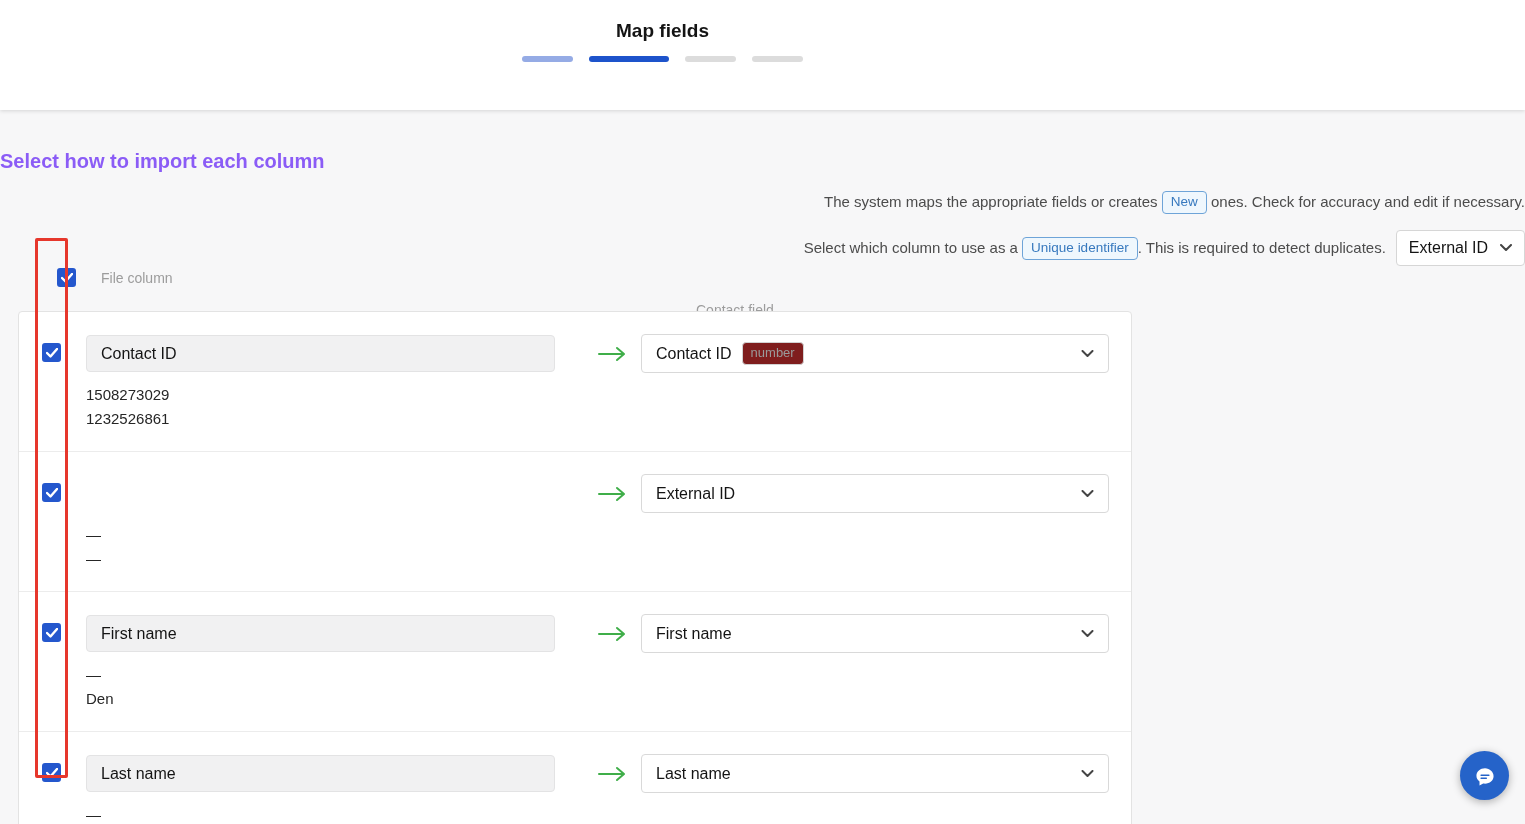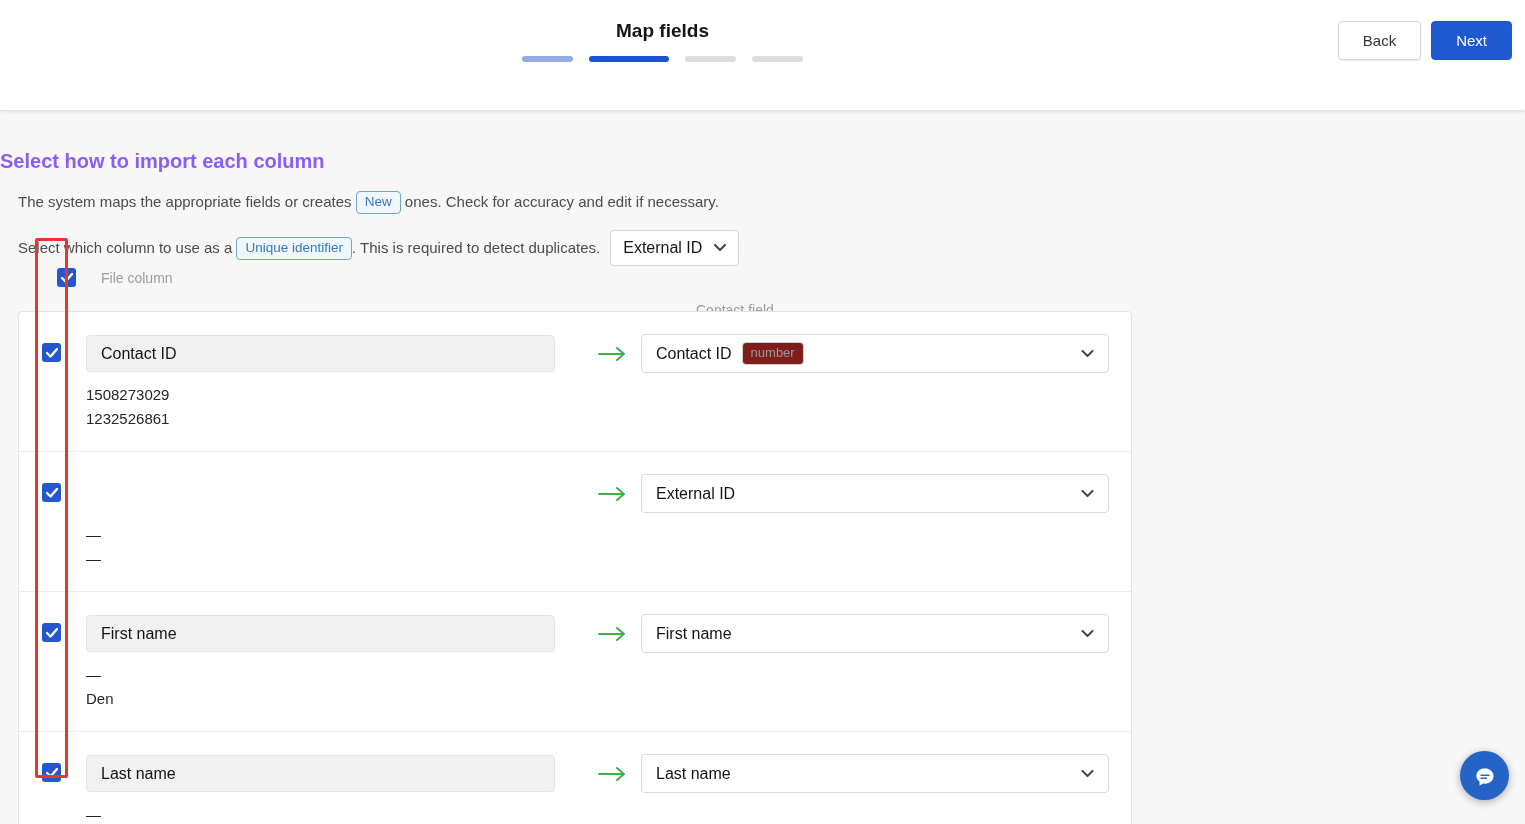--- a/index.html
+++ b/index.html
@@ -42,21 +42,21 @@
     font-family: inherit; font-size: 15px;
     height: 39px; padding: 0 24px;
     border-radius: 4px; cursor: pointer;
   }
   .btn-back { background: #fff; border: 1px solid #d6d6d6; color: #333; box-shadow: 0 1px 2px rgba(0,0,0,.08); }
   .btn-next { background: #1d5ad2; border: 1px solid #1d5ad2; color: #fff; }
 
   
   .content { position: relative; height: 738px; }
   .heading { font-size: 20px; font-weight: 700; color: #8b5cf6; padding: 40px 0 0 0; }
-  .intro-line { font-size: 15px; color: #4c4c4c; margin: 15px 0 0 18px; line-height: 26px; }
+  .intro-line { font-size: 15px; color: #4c4c4c; margin: 15px 0 0 18px; line-height: 26px; text-align: right; }
   .intro-line .plain { vertical-align: middle; }
 
   .badge {
     display: inline-block; vertical-align: middle;
     border-radius: 4px; padding: 1px 8px 2px;
     font-size: 13.5px; line-height: 18px;
   }
   .badge-blue { color: #3779be; border: 1px solid #6ea4d8; background: #eff7fd; }
   .badge-gray { color: #9a9a9a; border: 1px solid #d2d2d2; background: #7f1d1d; font-size: 13px; }
 
@@ -139,24 +139,20 @@
 
 <header class="topbar">
   <div class="topbar-center">
     <div class="wizard-title">Map fields</div>
     <div class="progress">
       <span class="step complete"></span>
       <span class="step current"></span>
       <span class="step pending"></span>
       <span class="step pending"></span>
     </div>
-  </div>
-  <div class="topbar-actions">
-    <button class="btn btn-back">Back</button>
-    <button class="btn btn-next">Next</button>
   </div>
 </header>
 
 <main class="content">
 
   <h1 class="heading">Select how to import each column</h1>
 
   <p class="intro-line"><span class="plain">The system maps the appropriate fields or creates</span> <span class="badge badge-blue">New</span> <span class="plain">ones. Check for accuracy and edit if necessary.</span></p>
 
   <p class="intro-line"><span class="plain">Select which column to use as a</span> <span class="badge badge-blue">Unique identifier</span><span class="plain">. This is required to detect duplicates.</span><span class="select-inline">

